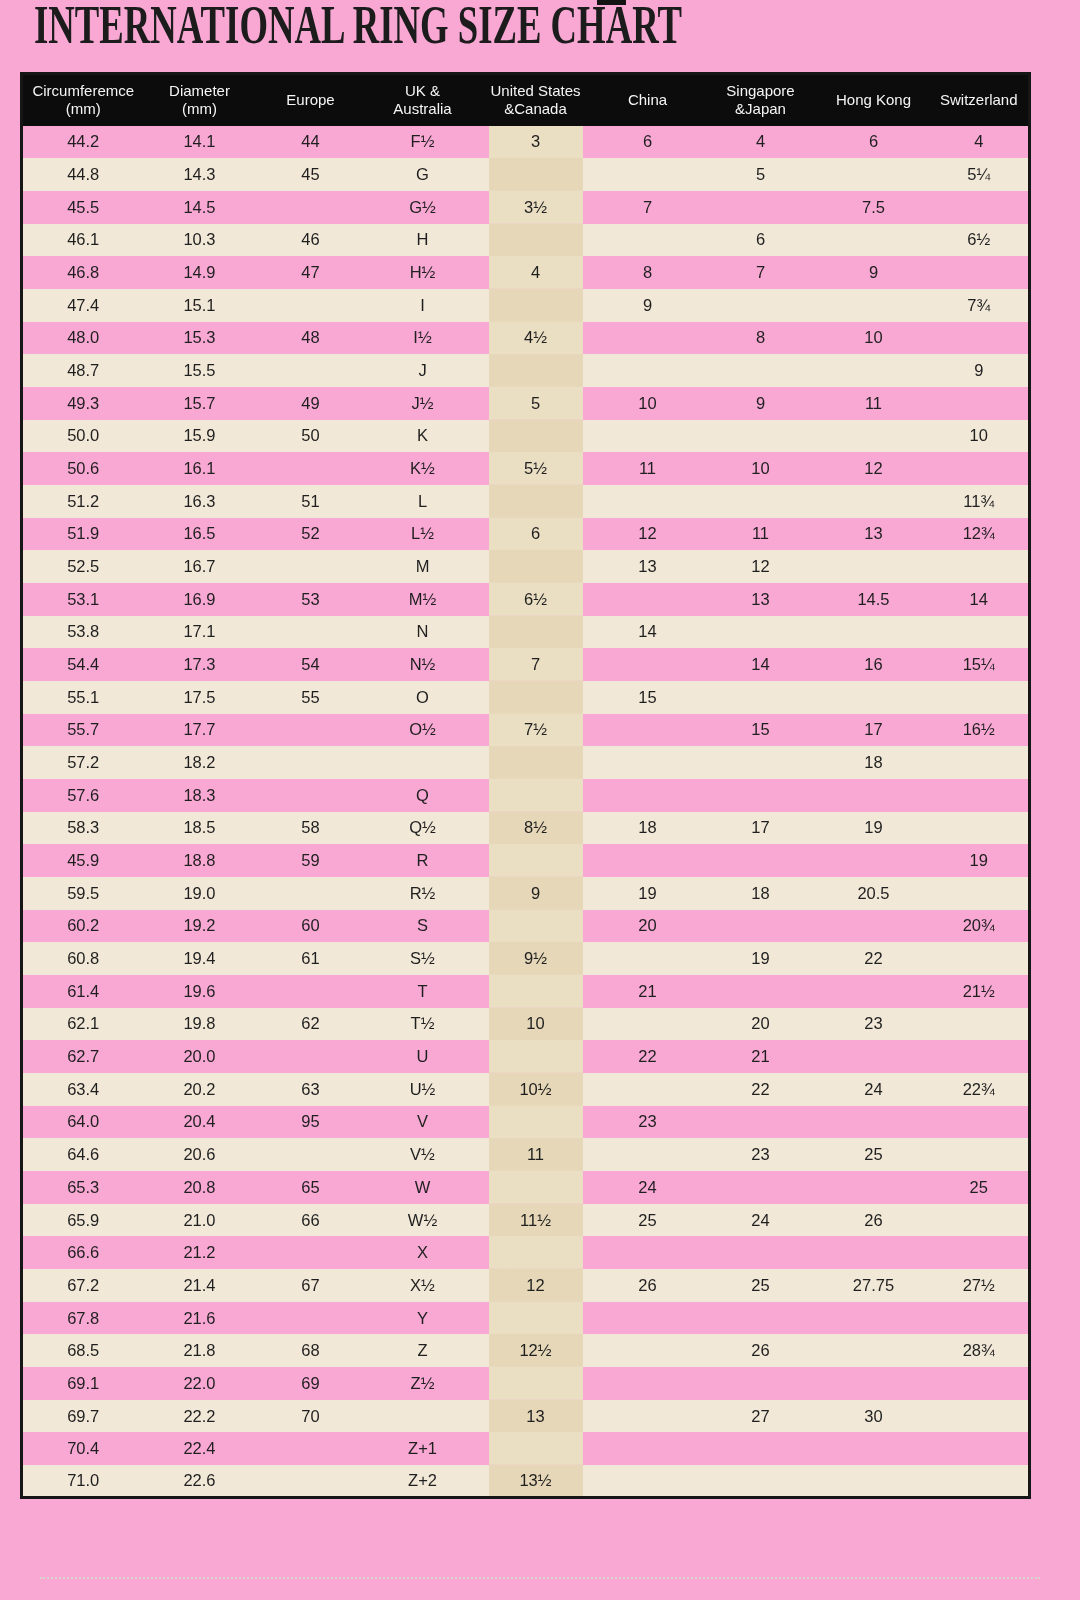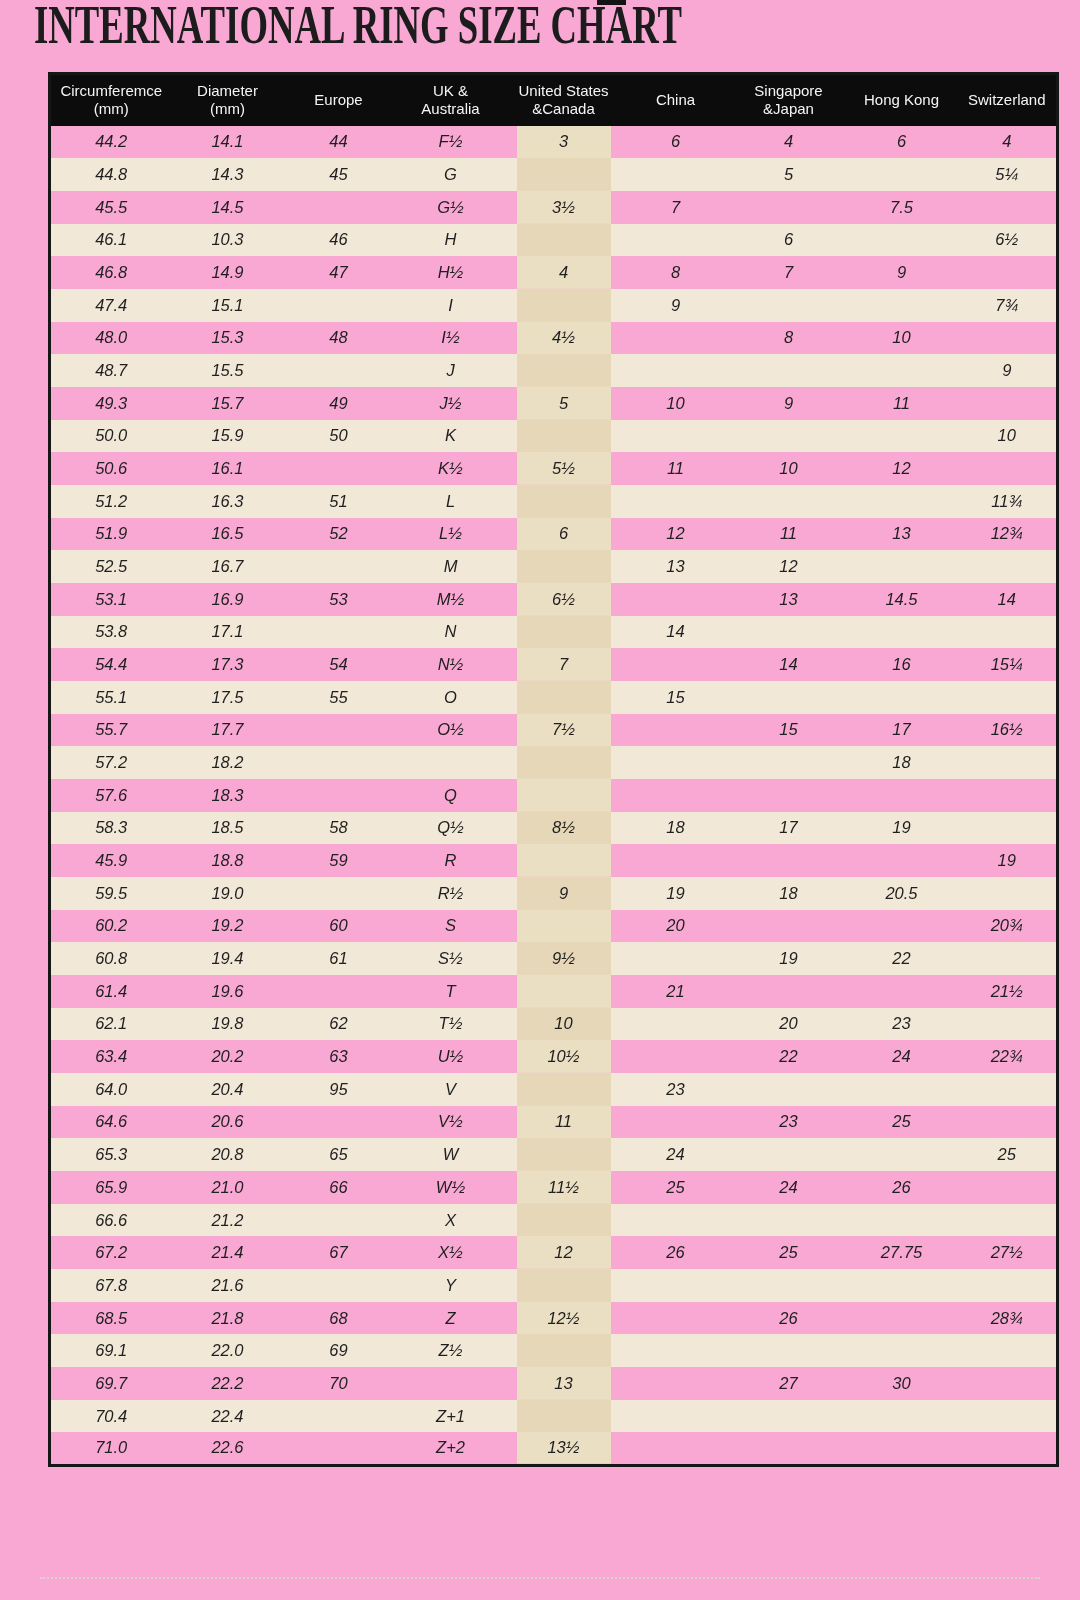--- a/index.html
+++ b/index.html
@@ -23,21 +23,21 @@
     font-family:"Liberation Serif", serif;
     font-weight:700;
     font-size:54px;
     letter-spacing:0px;
     color:#1c1c1c;
     transform:scaleX(0.68);
     transform-origin:left center;
     white-space:nowrap;
   }
   .table-wrap{
-    position:absolute;left:48px;top:72px;width:964px;
+    position:absolute;left:20px;top:72px;width:964px;
   }
   table{
     border-collapse:collapse;
     table-layout:fixed;
     width:1008px;
     border:3px solid var(--border,#161616);
   }
   col.c1{width:122px}col.c2{width:112px}col.c3{width:110px}
   col.c4{width:114px}col.c5{width:112px}col.c6{width:112px}
   col.c7{width:114px}col.c8{width:112px}col.c9{width:100px}
@@ -45,21 +45,21 @@
   thead th{
     background:var(--header-bg,#0c0c0c);
     color:var(--header-text,#f5f5f5);
     font-weight:400;
     font-size:15px;
     line-height:1.2;
     text-align:center;
     vertical-align:middle;
     padding:0;
   }
-  tbody tr{height:32.68px;font-style:italic;}
+  tbody tr{height:32.68px;}
   tbody td{
     text-align:center;
     vertical-align:middle;
     font-size:16.5px;
     color:var(--text,#1f1f1f);
     padding:0;
     white-space:nowrap;
   }
   tbody tr:nth-child(even){background:var(--stripe,#f1e8d7);}
   
@@ -437,20 +437,31 @@
             <td>19.8</td>
             <td>62</td>
             <td>T½</td>
             <td>10</td>
             <td></td>
             <td>20</td>
             <td>23</td>
             <td></td>
           </tr>
           <tr>
+            <td>62.7</td>
+            <td>20.0</td>
+            <td></td>
+            <td>U</td>
+            <td></td>
+            <td>22</td>
+            <td>21</td>
+            <td></td>
+            <td></td>
+          </tr>
+          <tr>
             <td>63.4</td>
             <td>20.2</td>
             <td>63</td>
             <td>U½</td>
             <td>10½</td>
             <td></td>
             <td>22</td>
             <td>24</td>
             <td>22¾</td>
           </tr>

